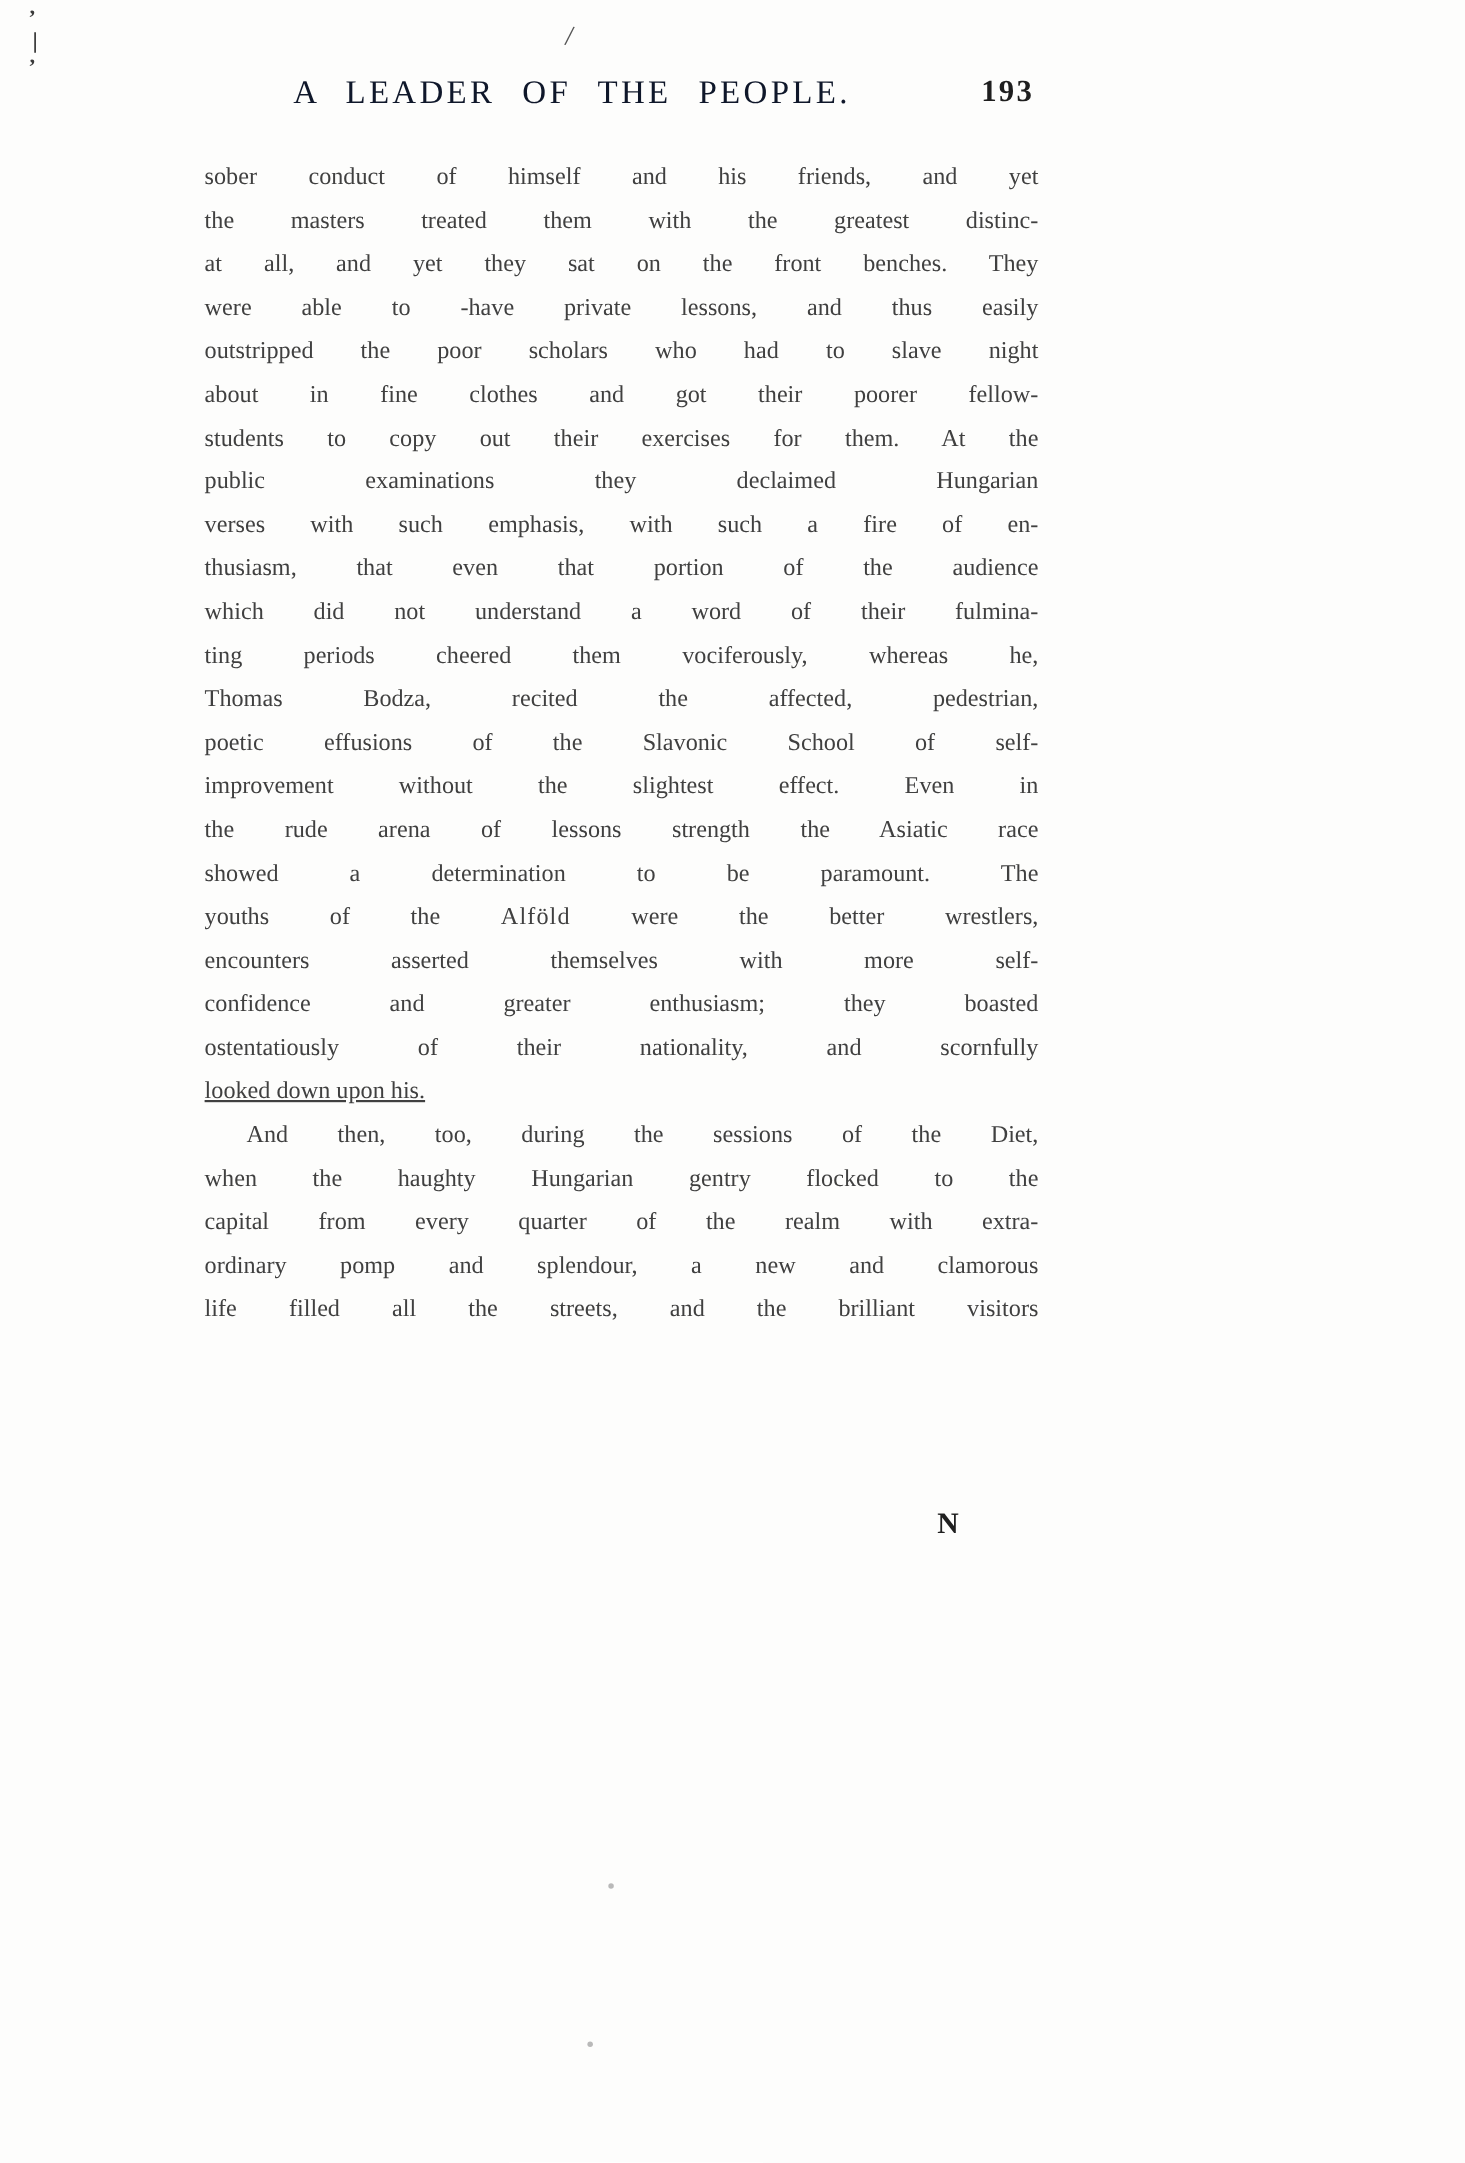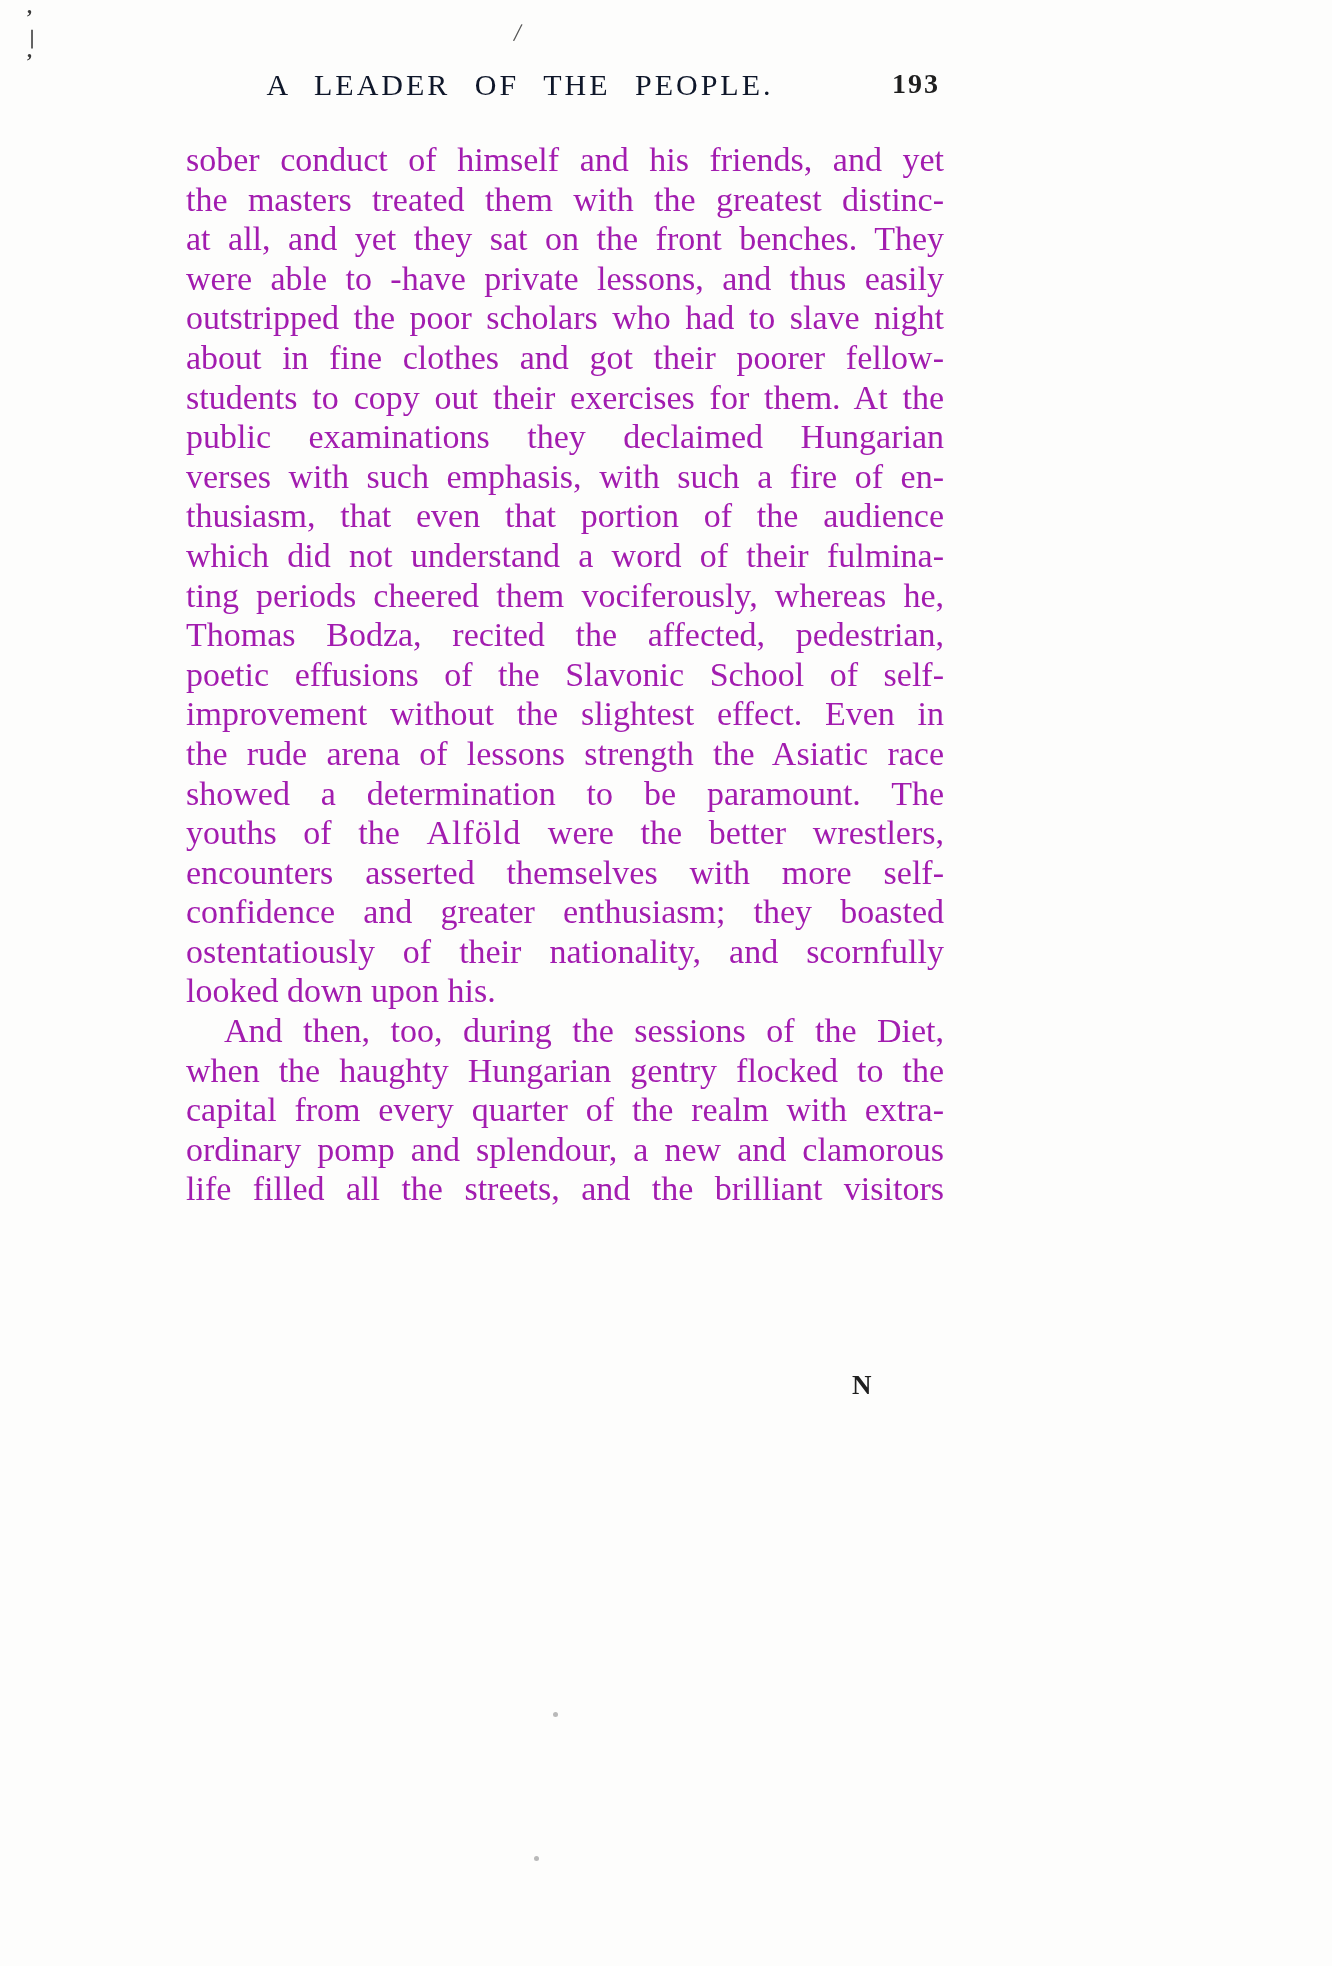--- a/index.html
+++ b/index.html
@@ -75,28 +75,28 @@
     color: #1e1e1e;
   }
   
   .body-block {
     position: absolute;
     left: 186px;
     top: 140px;
     width: 758px;
   }
   .line {
-    font-size: 34px;
+    font-size: 22px;
     line-height: 39.6px;
     text-align: justify;
     text-align-last: justify;
     white-space: normal;
-    color: #a21caf;
+    color: #404040;
   }
-  .line.no-justify { text-align-last: left; }
+  .line.no-justify { text-align-last: left; text-decoration: underline; }
   .line.indent { text-indent: 38px; }
   .line span.italic { letter-spacing: 1px; }
   
   .footer {
     position: absolute;
     left: 852px;
     top: 1370px;
     font-size: 27px;
     font-weight: 700;
     color: #1f1f1f;

